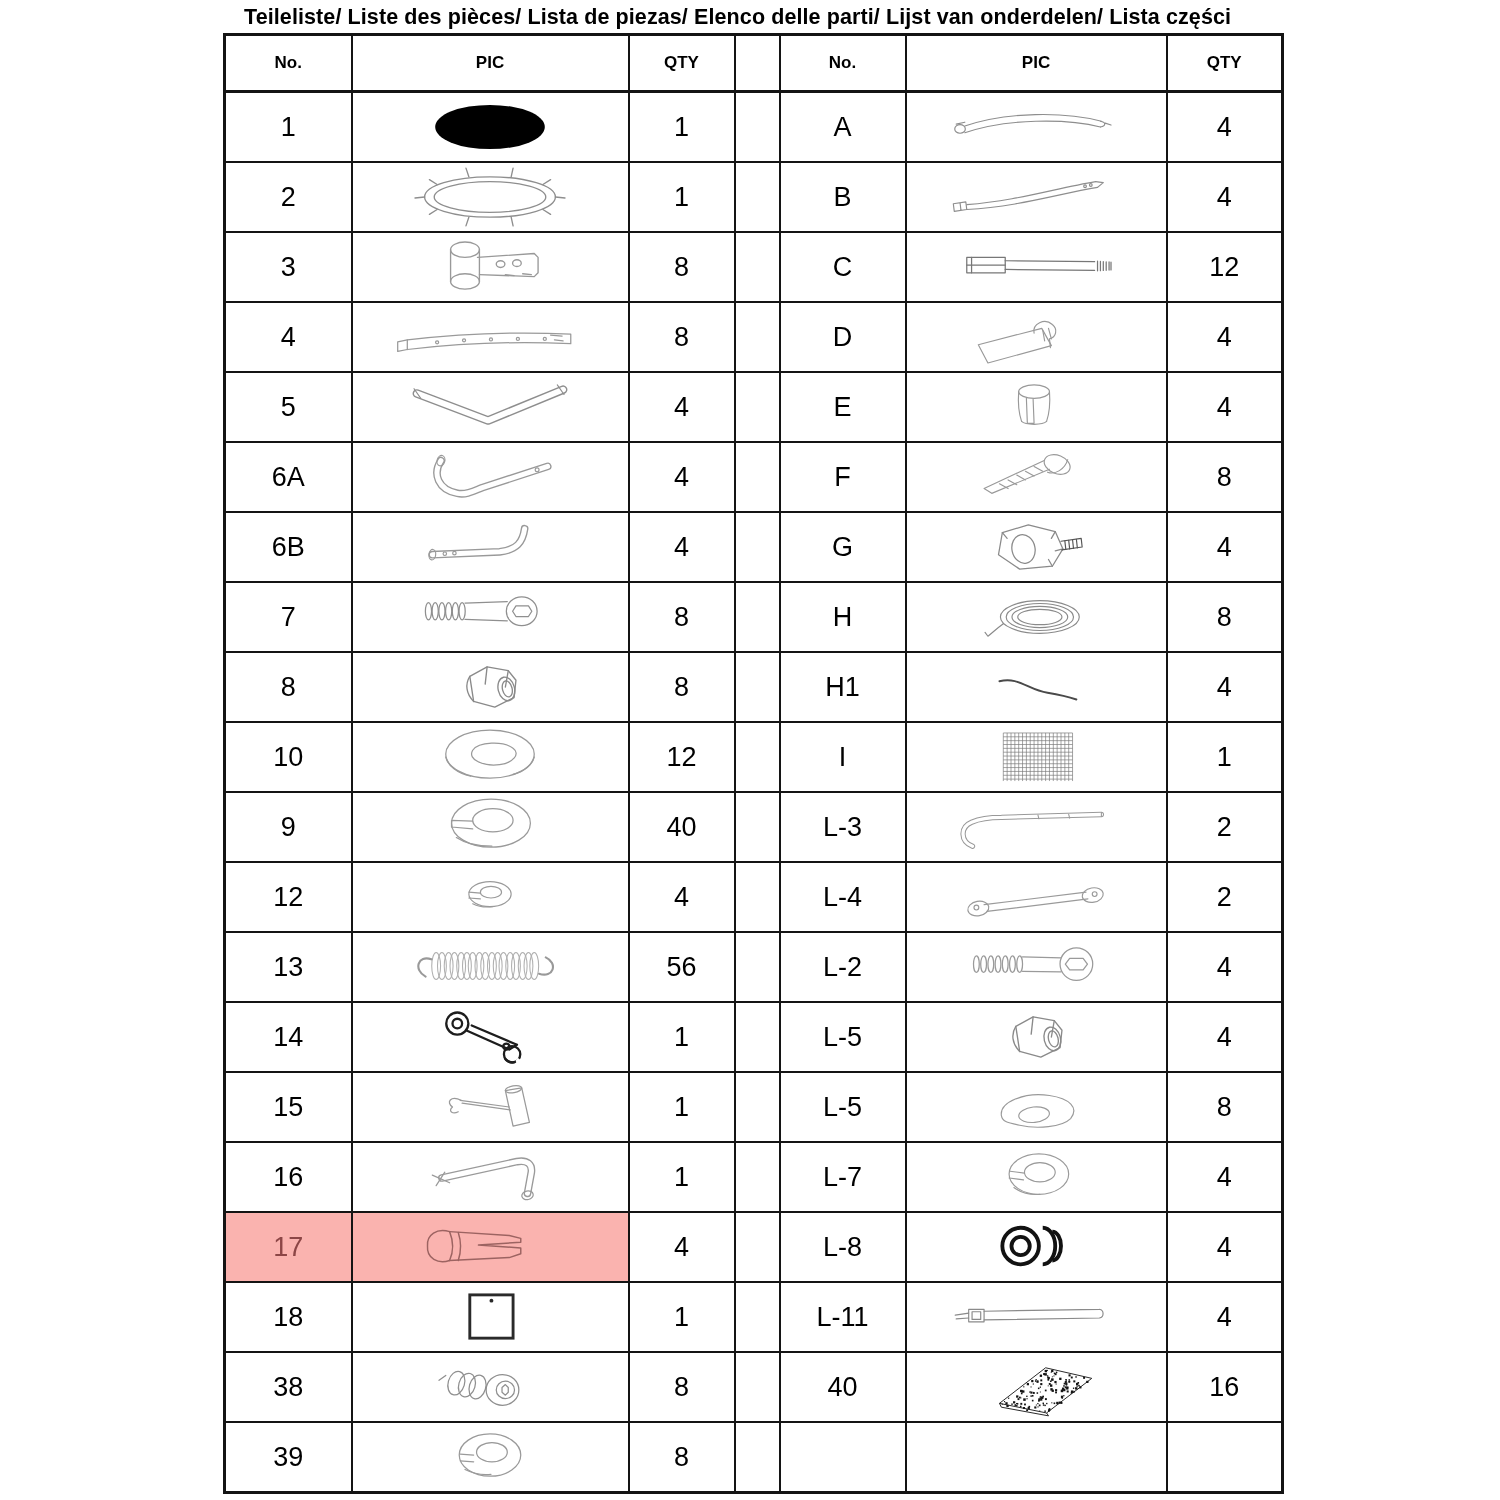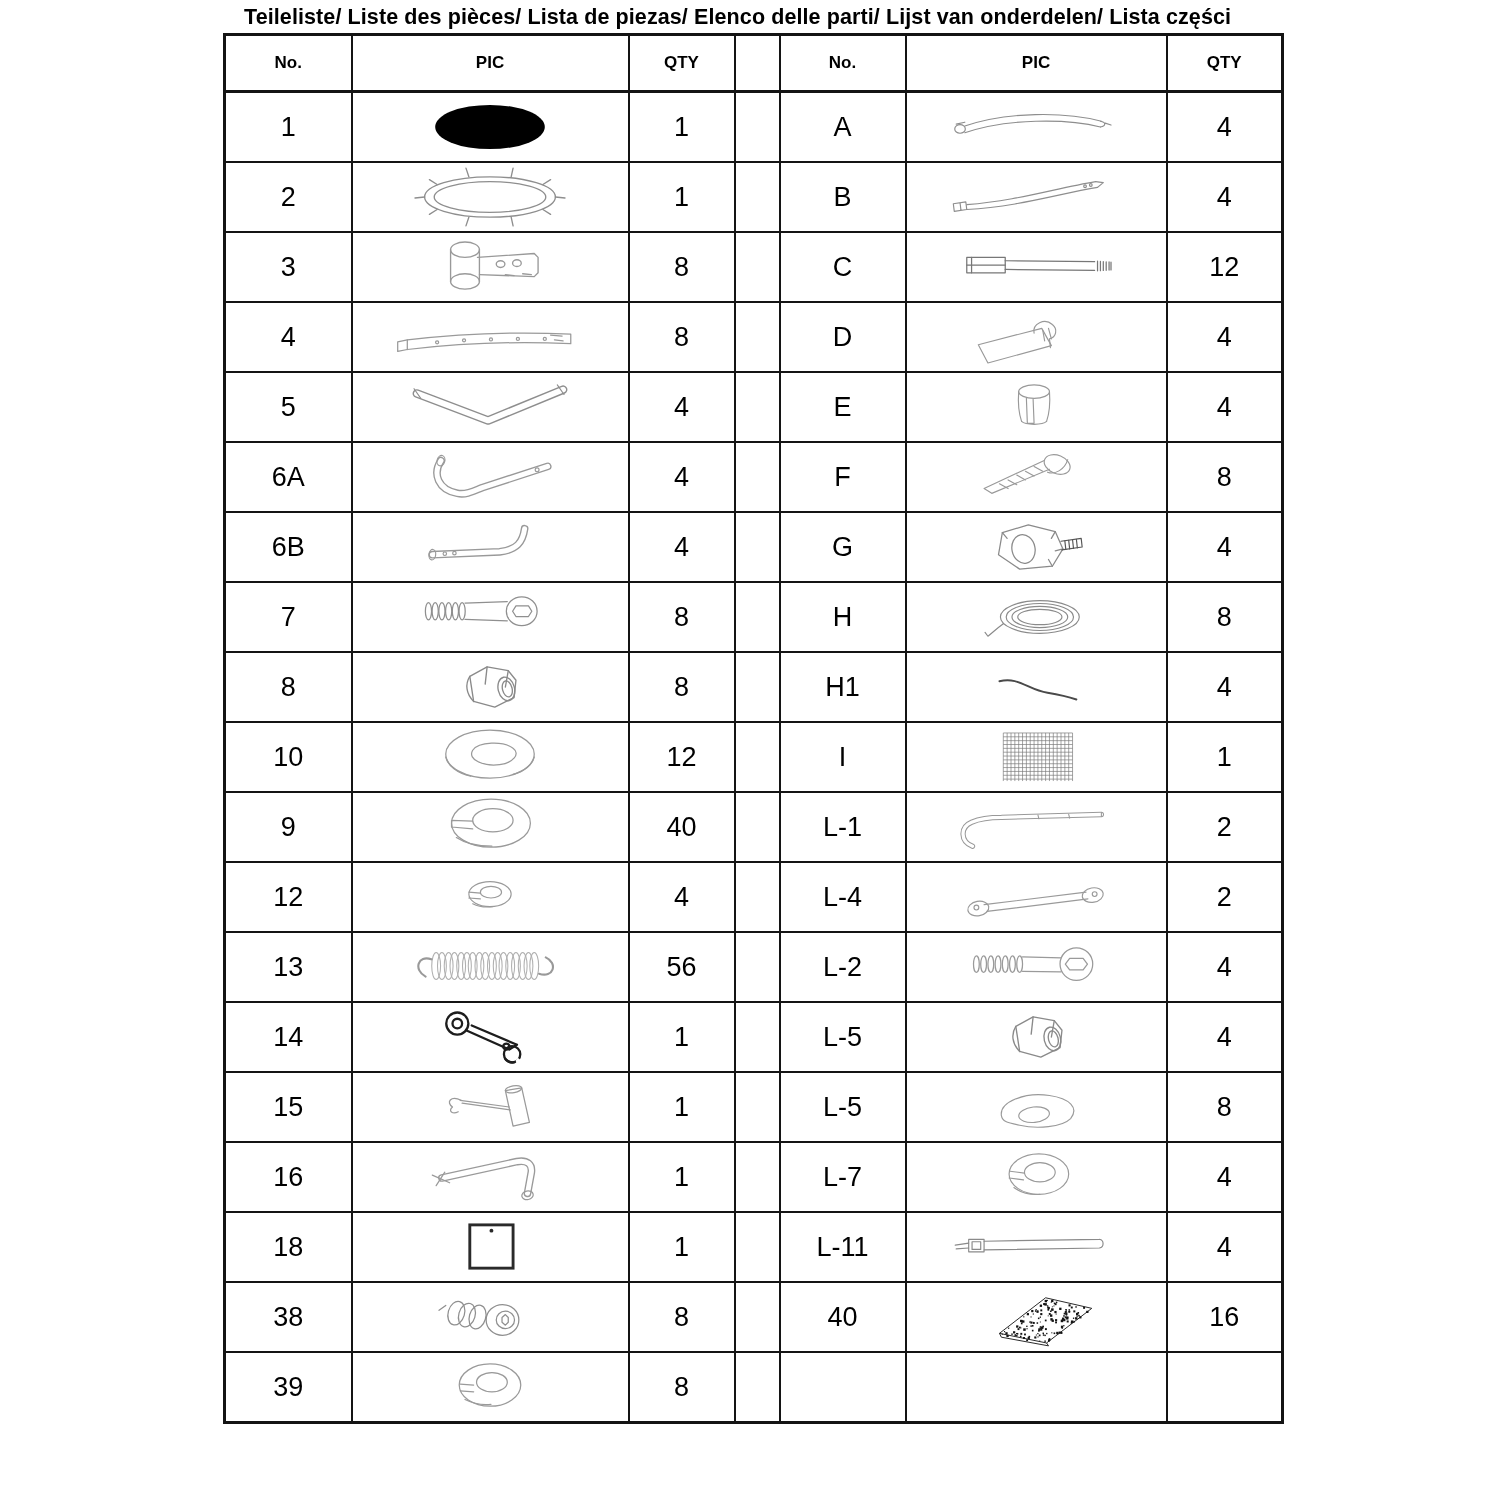--- a/index.html
+++ b/index.html
@@ -319,21 +319,21 @@
               <g fill="none" stroke="#9a9a9a" stroke-width="1.3" stroke-linecap="round" stroke-linejoin="round">
                 <ellipse cx="131" cy="29" rx="41" ry="25"></ellipse>
                 <ellipse cx="133" cy="26" rx="21" ry="12"></ellipse>
                 <path d="M90,26 L112,27 M90,33 L112,35 M90,26 L90,33"></path>
                 <path d="M95,44 C104,50 118,53 132,53"></path>
               </g>
             </svg>
           </td>
           <td>40</td>
           <td></td>
-          <td>L-1</td>
+          <td>L-3</td>
           <td class="pic">
             <svg viewBox="0 0 260 66" width="250" height="64">
               <path d="M64,53 C51,48 51,33 63,28 C70,25 82,23 94,23 L198,20" fill="none" stroke="#999" stroke-width="5.5" stroke-linecap="round" stroke-linejoin="round"></path>
               <path d="M64,53 C51,48 51,33 63,28 C70,25 82,23 94,23 L198,20" fill="none" stroke="#fff" stroke-width="3.4" stroke-linecap="round" stroke-linejoin="round"></path>
               <path d="M132,20.5 l1,4 M164,19.8 l1,4 M198,18 l0,4" fill="none" stroke="#999" stroke-width="1.1" stroke-linecap="round" stroke-linejoin="round"></path>
             </svg>
           </td>
           <td>2</td>
         </tr>
         <tr>
@@ -481,20 +481,47 @@
           <td>1</td>
           <td></td>
           <td>L-7</td>
           <td class="pic">
             <svg viewBox="0 0 260 66" width="250" height="64">
               <g fill="none" stroke="#9a9a9a" stroke-width="1.2" stroke-linecap="round" stroke-linejoin="round">
                 <ellipse cx="133" cy="30" rx="31" ry="21"></ellipse>
                 <ellipse cx="134" cy="28" rx="16" ry="10"></ellipse>
                 <path d="M103,27 L118,29 M102,34 L117,36"></path>
                 <path d="M107,44 C114,49 124,52 134,51"></path>
+              </g>
+            </svg>
+          </td>
+          <td>4</td>
+        </tr>
+        <tr>
+          <td class="hl" style="background: rgb(250, 179, 175); color: rgb(140, 70, 70);">17</td>
+          <td class="pic hl" style="background: rgb(250, 179, 175);">
+            <svg viewBox="0 0 260 66" width="250" height="64">
+              <g fill="none" stroke="#9c6361" stroke-width="1.5" stroke-linecap="round" stroke-linejoin="round">
+                <path d="M88,17 C75,13 64,20 65,32 C64,45 76,51 88,47"></path>
+                <path d="M88,17 C92,27 92,38 88,47"></path>
+                <path d="M88,17 L150,21 L162,24 L162,28 L118,31 L162,34 L162,40 L150,44 L88,47"></path>
+                <path d="M97,18 C100,27 100,38 97,47"></path>
+              </g>
+            </svg>
+          </td>
+          <td>4</td>
+          <td></td>
+          <td>L-8</td>
+          <td class="pic">
+            <svg viewBox="0 0 260 66" width="250" height="64">
+              <g fill="none" stroke="#121212" stroke-width="4">
+                <circle cx="114" cy="32" r="19"></circle>
+                <circle cx="114" cy="32" r="9.5"></circle>
+                <path d="M137,13 a13,19 0 0 1 0,38"></path>
+                <path d="M147,17 a9,15 0 0 1 0,30"></path>
               </g>
             </svg>
           </td>
           <td>4</td>
         </tr>
         <tr>
           <td>18</td>
           <td class="pic">
             <svg viewBox="0 0 260 66" width="250" height="64">
               <rect x="109" y="10" width="45" height="45" fill="none" stroke="#2a2a2a" stroke-width="3"></rect>

